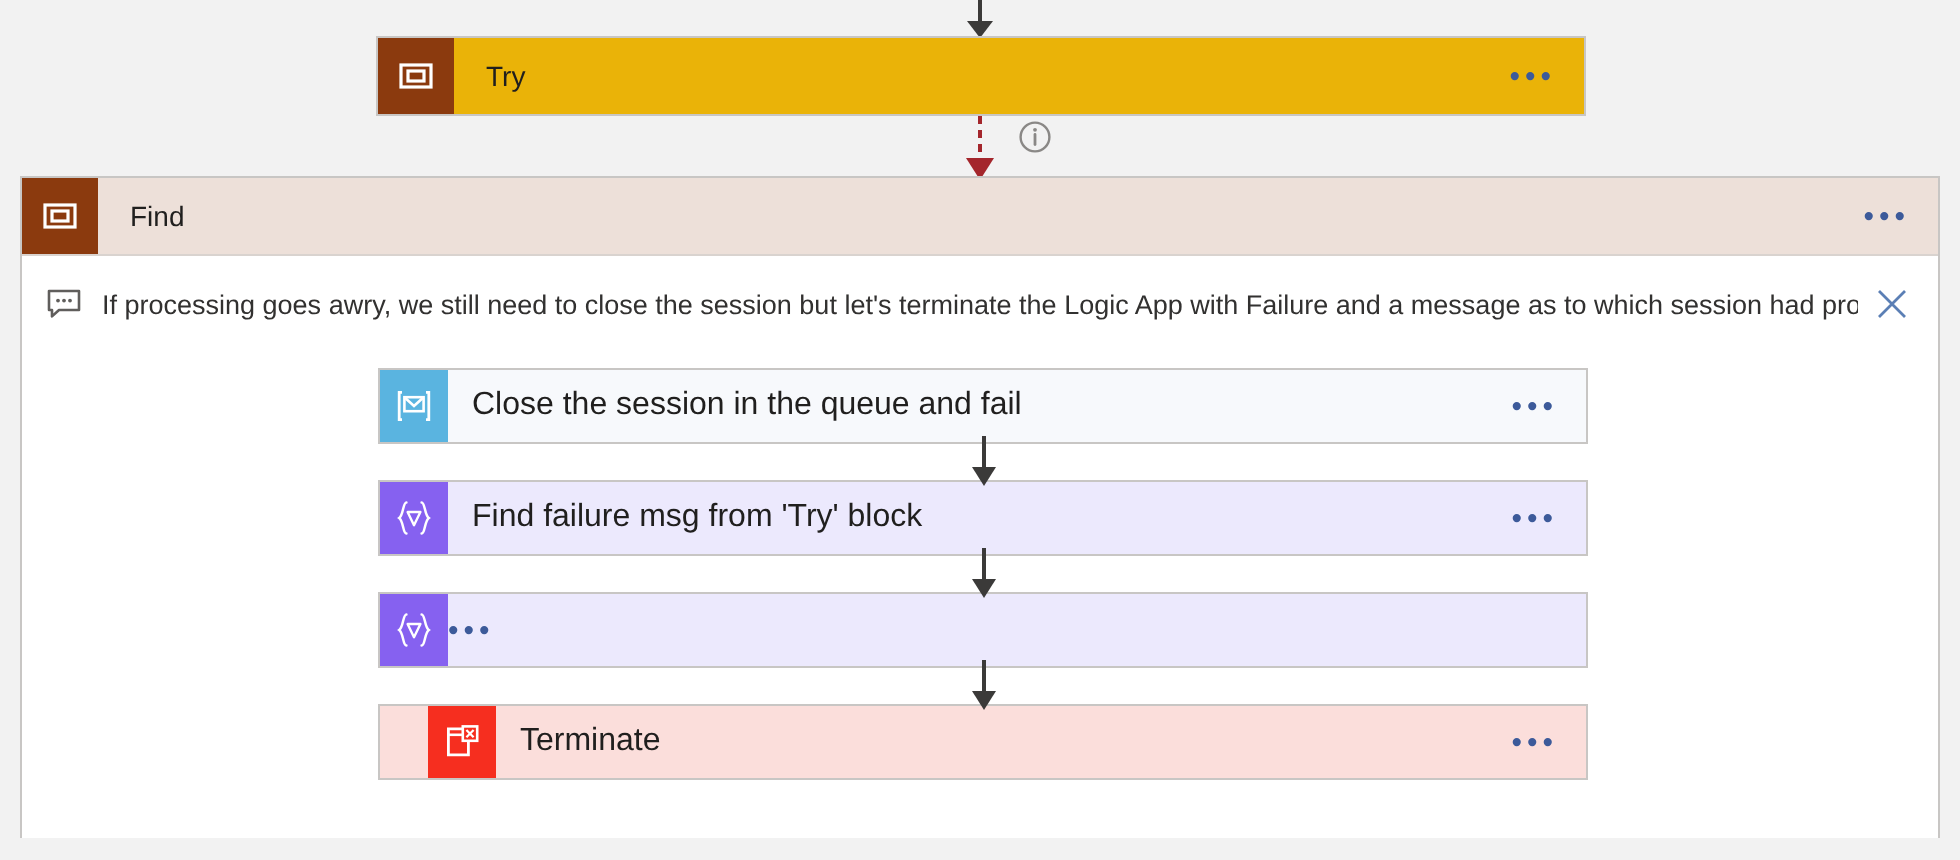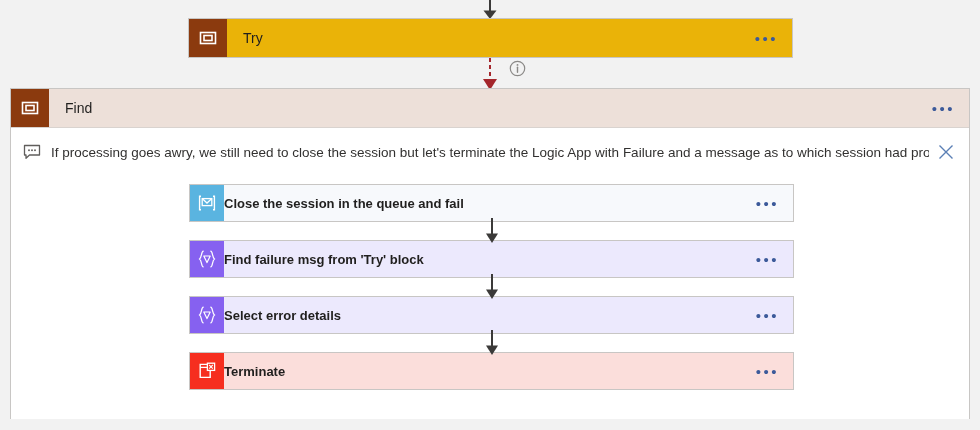--- a/index.html
+++ b/index.html
@@ -149,33 +149,33 @@
   }
   .card-icon-box {
     width: 34px;
     height: 36px;
     flex: 0 0 auto;
     display: flex;
     align-items: center;
     justify-content: center;
   }
   .card-title {
+    margin-left: 12px;
     flex: 1 1 auto;
-    font-size: 13px;
+    font-size: 16px;
     color: #201f1e;
     white-space: nowrap;
     overflow: hidden;
-    font-weight: bold;
   }
 
   .card.servicebus   { background: #f7f9fc; }
   .card.servicebus .card-icon-box { background: #5ab4e0; }
   .card.dataop       { background: #ece9fd; }
   .card.dataop .card-icon-box { background: #8661f0; }
-  .card.terminate    { background: #fbdedb; }
+  .card.terminate    { background: #fbdedb; padding-left: 24px; }
   .card.terminate .card-icon-box { background: #f62e1f; }
 
   .mid-arrow {
     width: 605px;
     height: 18px;
     display: flex;
     align-items: center;
     justify-content: center;
   }
 </style>
@@ -288,21 +288,20 @@
       </div>
 
       <div class="card dataop">
         <div class="card-icon-box">
           <svg width="22" height="20" viewBox="0 0 22 20" aria-hidden="true">
             <path d="M7.2 2.2 C5.4 2.2 5.8 8.4 3.6 10 C5.8 11.6 5.4 17.8 7.2 17.8" fill="none" stroke="#ffffff" stroke-width="1.25" stroke-linecap="round"></path>
             <path d="M14.8 2.2 C16.6 2.2 16.2 8.4 18.4 10 C16.2 11.6 16.6 17.8 14.8 17.8" fill="none" stroke="#ffffff" stroke-width="1.25" stroke-linecap="round"></path>
             <path d="M7.8 7 H14.2 L11 13.6 Z" fill="none" stroke="#ffffff" stroke-width="1.2" stroke-linejoin="round"></path>
           </svg>
         </div>
-        <div class="card-title">Select error details</div>
         <div class="ellipsis">•••</div>
       </div>
 
       <div class="mid-arrow">
         <svg class="arrow-svg" width="20" height="26" viewBox="0 0 20 26" aria-hidden="true">
           <path d="M10 0 L10 17" stroke="#3b3a39" stroke-width="2" fill="none"></path>
           <path d="M4 15.5 L10 25 L16 15.5 Z" fill="#3b3a39"></path>
         </svg>
       </div>
 

